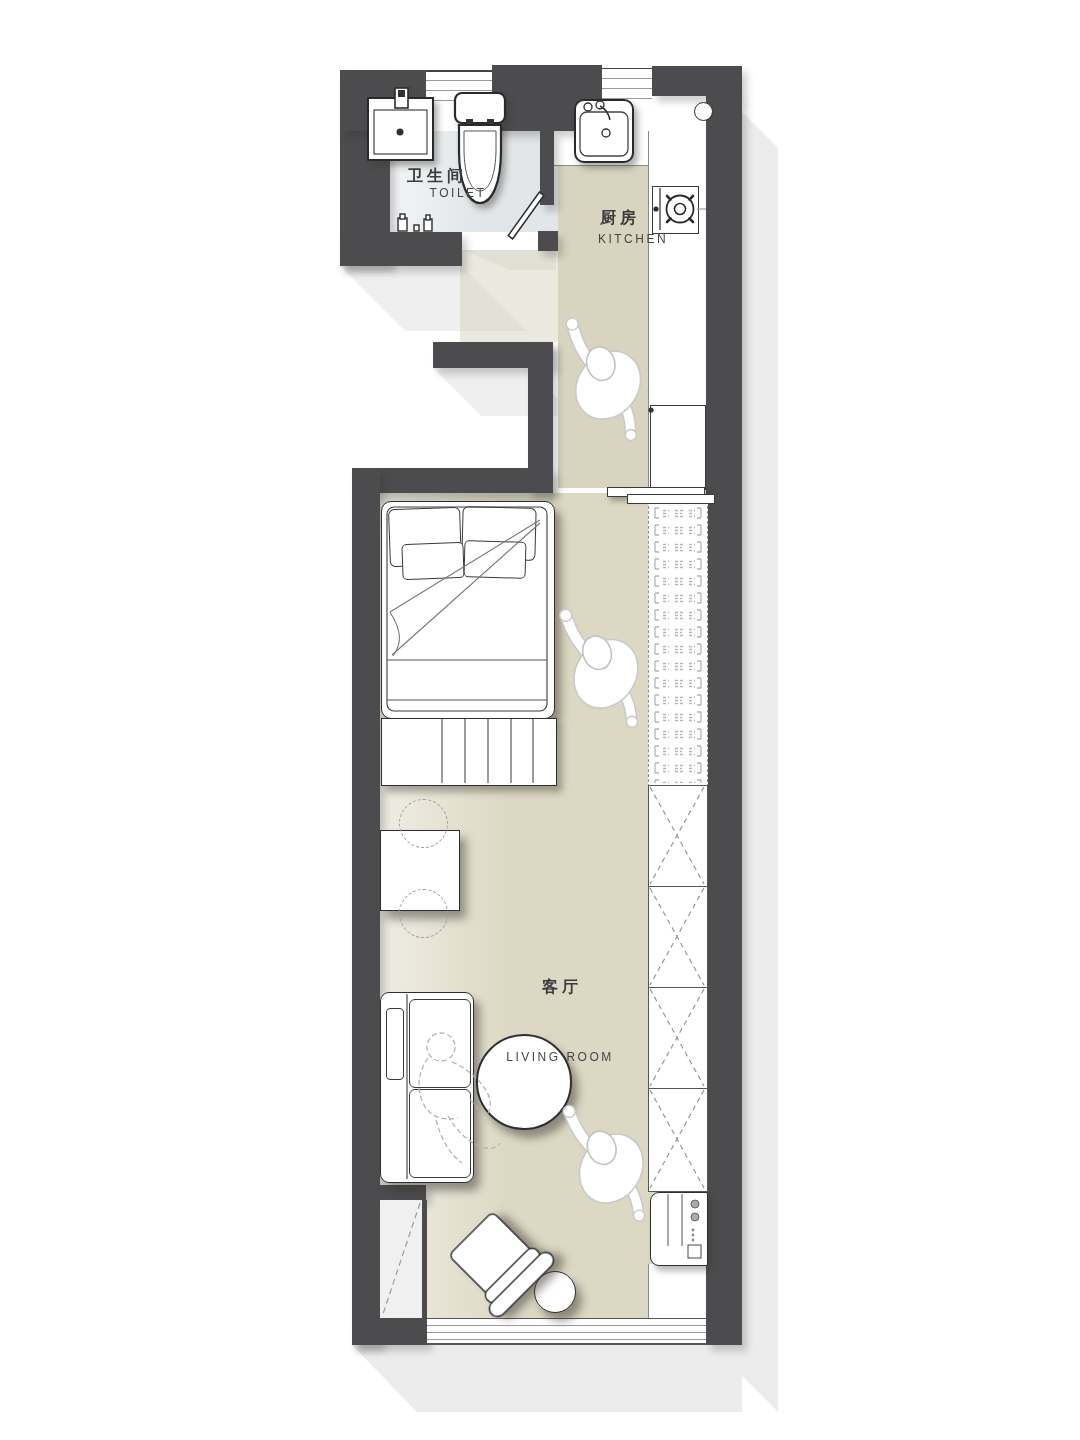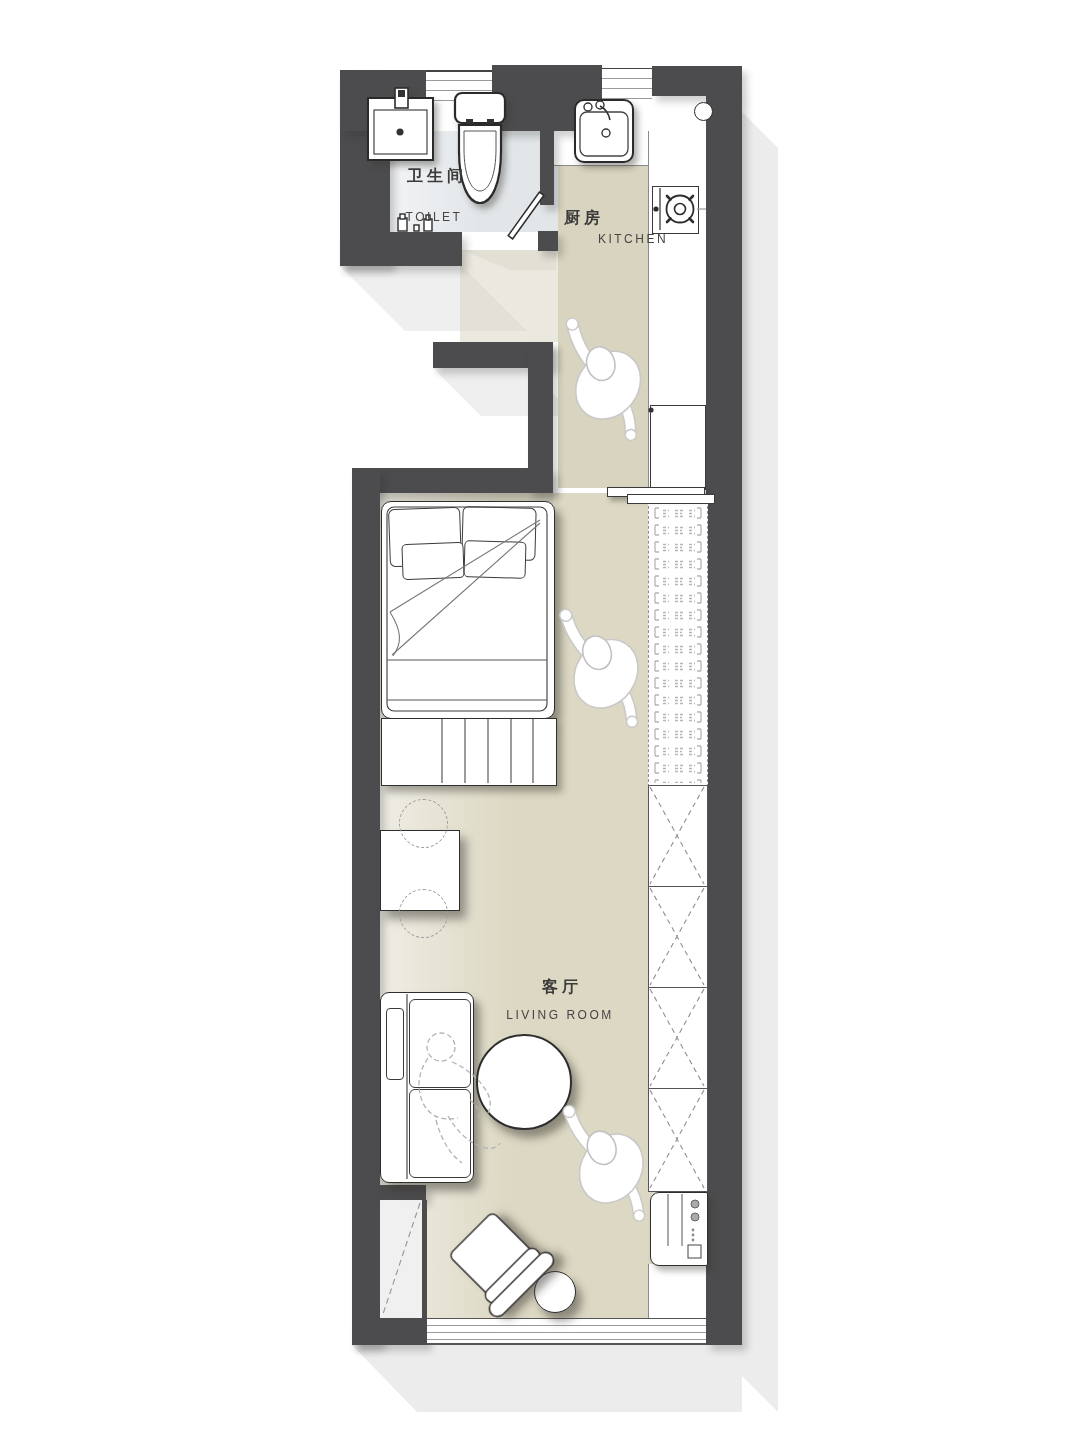--- a/index.html
+++ b/index.html
@@ -238,19 +238,19 @@
       <circle cx="441" cy="1047" r="14"></circle>
       <path d="M428,1058 Q413,1080 423,1103 Q433,1123 458,1118"></path>
       <path d="M452,1062 Q475,1072 487,1092 Q493,1103 488,1113"></path>
       <path d="M448,1116 Q462,1140 482,1147 Q495,1151 500,1143"></path>
       <path d="M436,1120 Q444,1150 462,1163"></path>
       <path d="M470,1100 Q481,1108 478,1121"></path>
     </g>
   </svg>
 
   <div class="lbl-cn" style="left:437px;top:166px;">卫生间</div>
-  <div class="lbl-en" style="left:434px;top:186px;margin-top:24px;">TOILET</div>
-  <div class="lbl-cn" style="left:584px;top:208px;">厨房</div>
+  <div class="lbl-en" style="left:458px;top:186px;">TOILET</div>
+  <div class="lbl-cn" style="left:620px;top:208px;">厨房</div>
   <div class="lbl-en" style="left:633px;top:232px;">KITCHEN</div>
   <div class="lbl-cn" style="left:562px;top:977px;">客厅</div>
-  <div class="lbl-en" style="left:560px;top:1008px;text-align:center;">LIVING  ROOM</div>
+  <div class="lbl-en" style="left:560px;top:1050px;text-align:center;">LIVING  ROOM</div>
 
 </div>
 
 </body></html>

